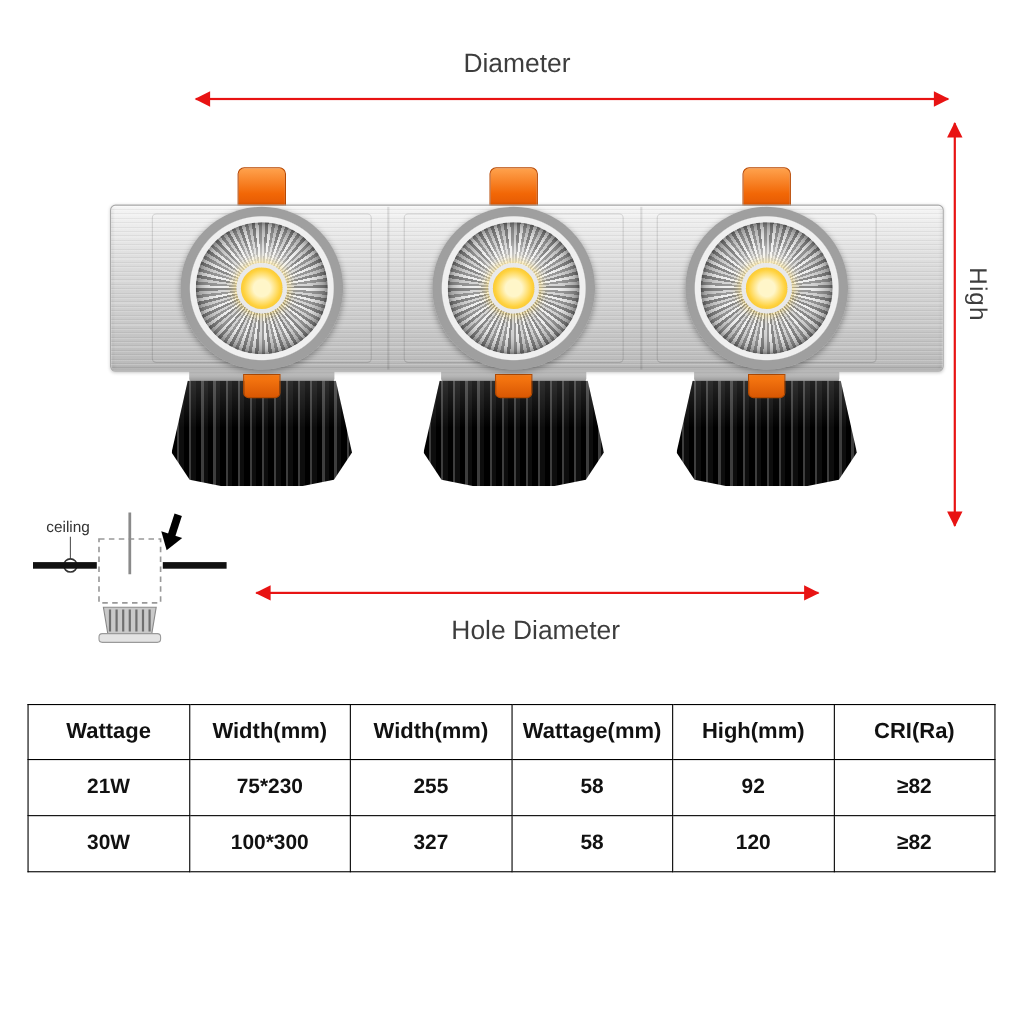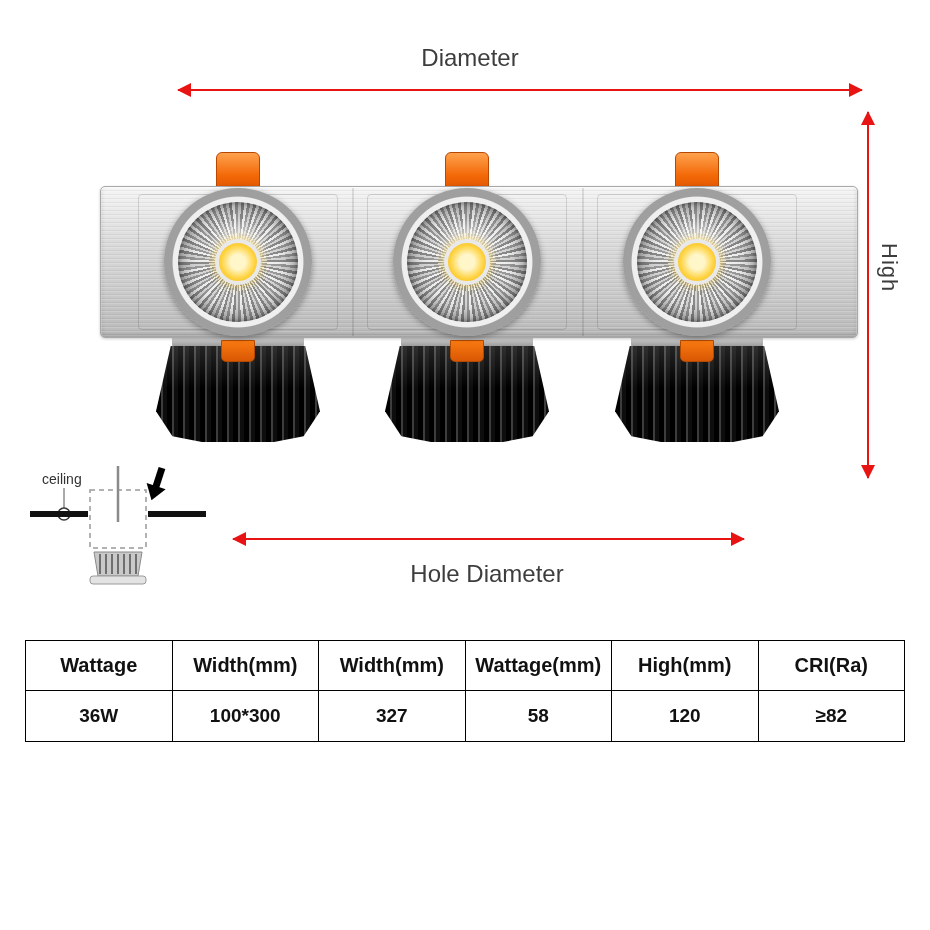--- a/index.html
+++ b/index.html
@@ -175,21 +175,29 @@
         <th>Wattage</th>
         <th>Width(mm)</th>
         <th>Width(mm)</th>
         <th>Wattage(mm)</th>
         <th>High(mm)</th>
         <th>CRI(Ra)</th>
       </tr>
     </thead>
     <tbody>
       <tr>
-        <td>36W</td>
+        <td>21W</td>
+        <td>75*230</td>
+        <td>255</td>
+        <td>58</td>
+        <td>92</td>
+        <td>≥82</td>
+      </tr>
+      <tr>
+        <td>30W</td>
         <td>100*300</td>
         <td>327</td>
         <td>58</td>
         <td>120</td>
         <td>≥82</td>
       </tr>
     </tbody>
   </table>
 
 </div>

